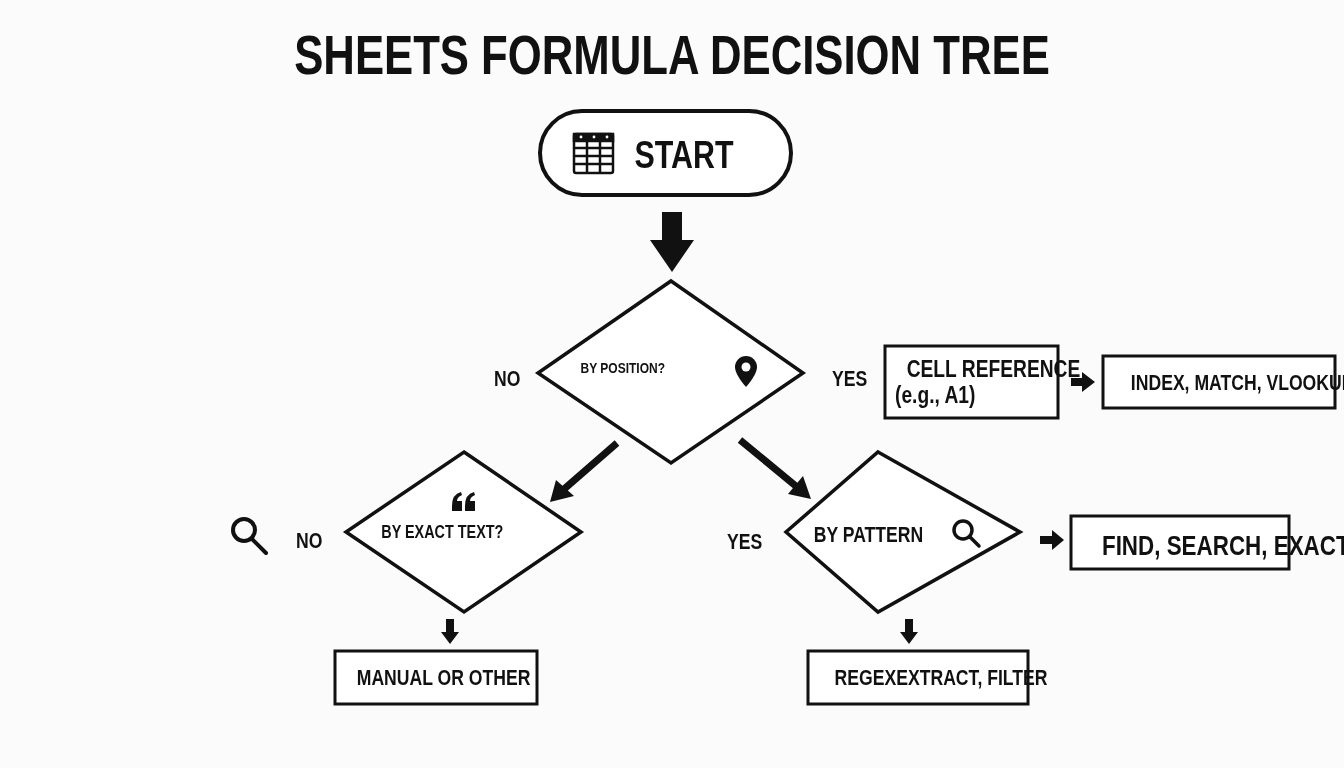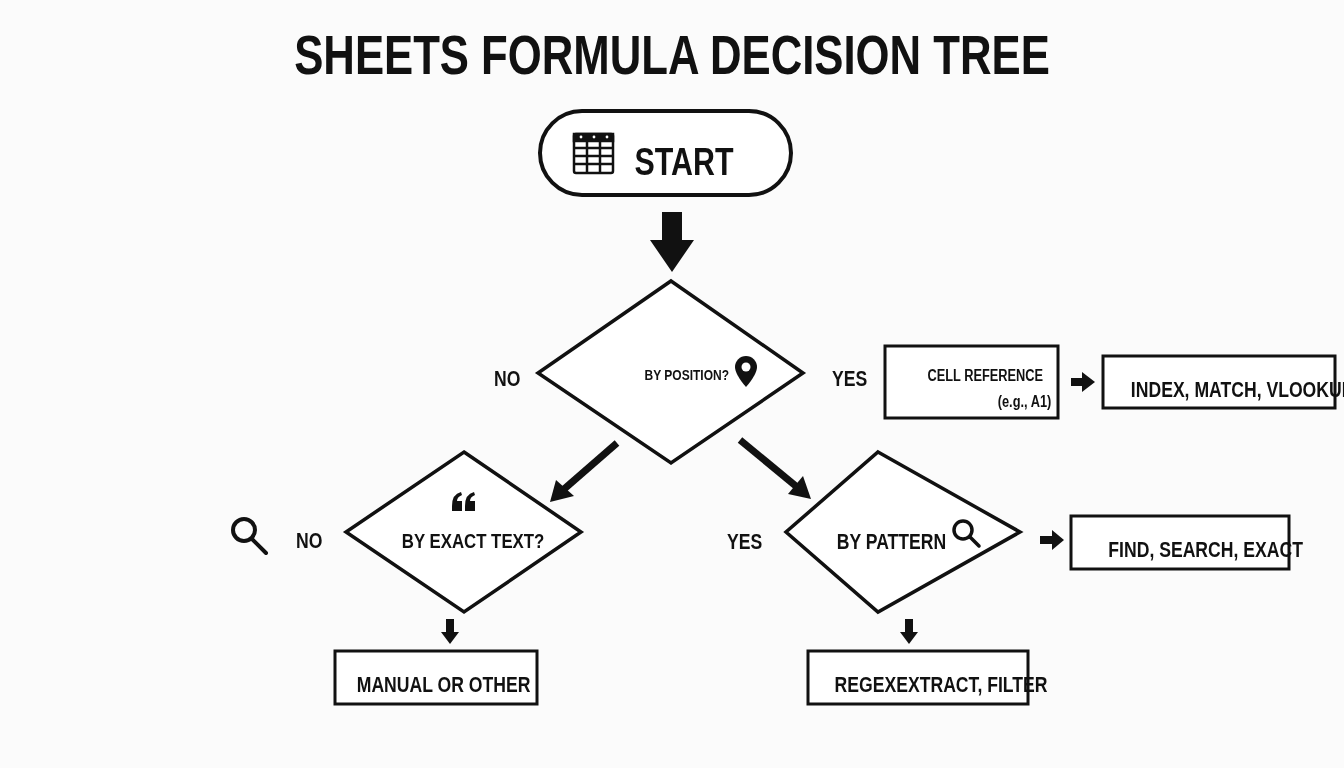--- a/index.html
+++ b/index.html
@@ -3,21 +3,21 @@
 <meta charset="utf-8">
 <style>
   html, body { margin: 0; padding: 0; background: #fbfbfb; }
   body { width: 1344px; height: 768px; position: relative; overflow: hidden;
          font-family: "Liberation Sans", "DejaVu Sans", sans-serif; color: #111; }
   .abs { position: absolute; }
   #title { left: 0; width: 1344px; top: 22px; text-align: center; font-size: 56px; font-weight: bold;
            transform: scaleX(0.78); letter-spacing: 0px; }
   svg#lines { position: absolute; left: 0; top: 0; }
   .lbl { position: absolute; font-weight: bold; font-size: 22px; transform: scaleX(0.8); transform-origin: left center; white-space: nowrap; }
-  .ctext { position: absolute; text-align: right; font-weight: bold; white-space: nowrap; margin-top: 7px; }
+  .ctext { position: absolute; text-align: left; font-weight: bold; white-space: nowrap; }
   .ctext span { display: inline-block; transform: scaleX(0.8); }
 </style>
 </head>
 <body>
 
 <div id="title" class="abs">SHEETS FORMULA DECISION TREE</div>
 
 <svg id="lines" width="1344" height="768" viewBox="0 0 1344 768">
 
   <rect x="540" y="111" width="251" height="84" rx="42" ry="42" fill="#fff" stroke="#111" stroke-width="4"></rect>
@@ -101,26 +101,26 @@
   </g>
   <rect x="808" y="651" width="220" height="53" fill="#fff" stroke="#111" stroke-width="3"></rect>
 </svg>
 
 <div class="ctext" style="left:622px; top:134px; width:110px; font-size:38px;"><span>START</span></div>
 
 <div class="ctext" style="left:570px; top:359px; width:170px; font-size:15px;"><span>BY POSITION?</span></div>
 <div class="lbl" style="left:494px; top:366px;">NO</div>
 <div class="lbl" style="left:832px; top:366px;">YES</div>
 
-<div class="ctext" style="left:885px; top:356px; width:173px; font-size:16px; line-height:26px;">
+<div class="ctext" style="left:885px; top:356px; width:173px; font-size:24px; line-height:26px;">
   <span>CELL REFERENCE</span><br><span>(e.g., A1)</span>
 </div>
 <div class="ctext" style="left:1103px; top:370px; width:232px; font-size:22px;"><span>INDEX, MATCH, VLOOKUP</span></div>
 
-<div class="ctext" style="left:366px; top:522px; width:196px; font-size:21px;"><span>BY EXACT TEXT?</span></div>
+<div class="ctext" style="left:366px; top:522px; width:196px; font-size:18px;"><span>BY EXACT TEXT?</span></div>
 <div class="lbl" style="left:296px; top:528px;">NO</div>
 
 <div class="ctext" style="left:800px; top:522px; width:160px; font-size:22px;"><span>BY PATTERN</span></div>
 <div class="lbl" style="left:727px; top:529px;">YES</div>
 
-<div class="ctext" style="left:1071px; top:530px; width:256px; font-size:22px;"><span>FIND, SEARCH, EXACT</span></div>
+<div class="ctext" style="left:1071px; top:530px; width:256px; font-size:28px;"><span>FIND, SEARCH, EXACT</span></div>
 <div class="ctext" style="left:335px; top:665px; width:206px; font-size:22px;"><span>MANUAL OR OTHER</span></div>
 <div class="ctext" style="left:808px; top:665px; width:220px; font-size:22px;text-decoration:underline;"><span>REGEXEXTRACT, FILTER</span></div>
 
 </body></html>

